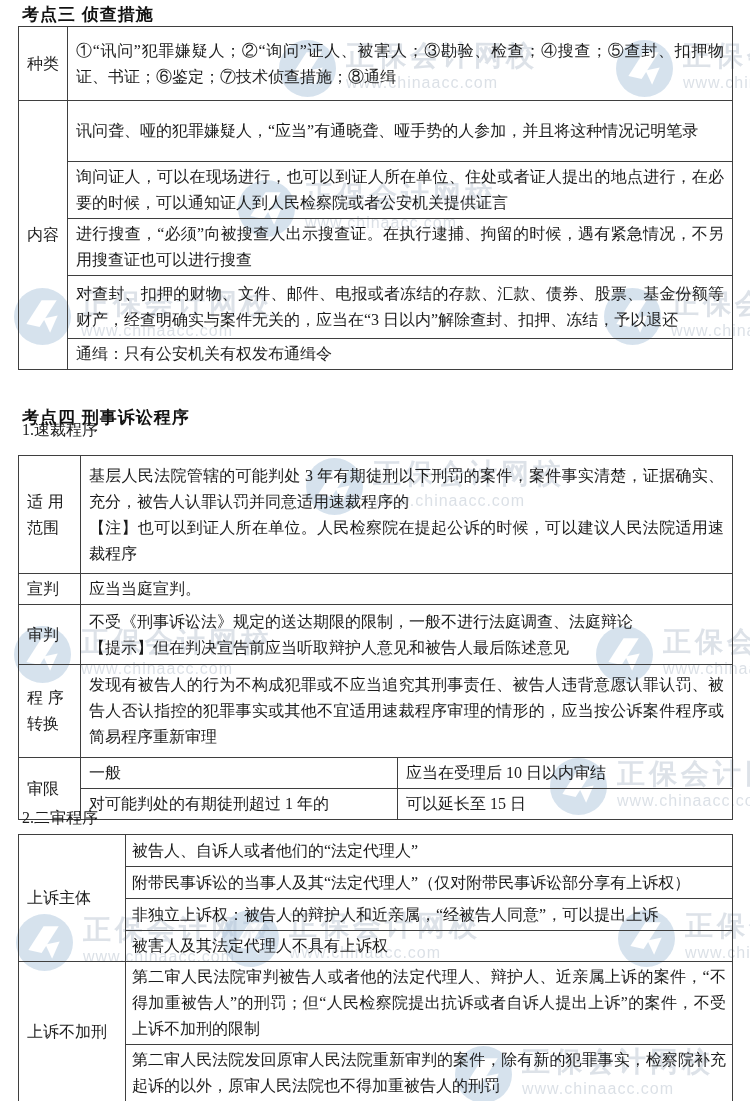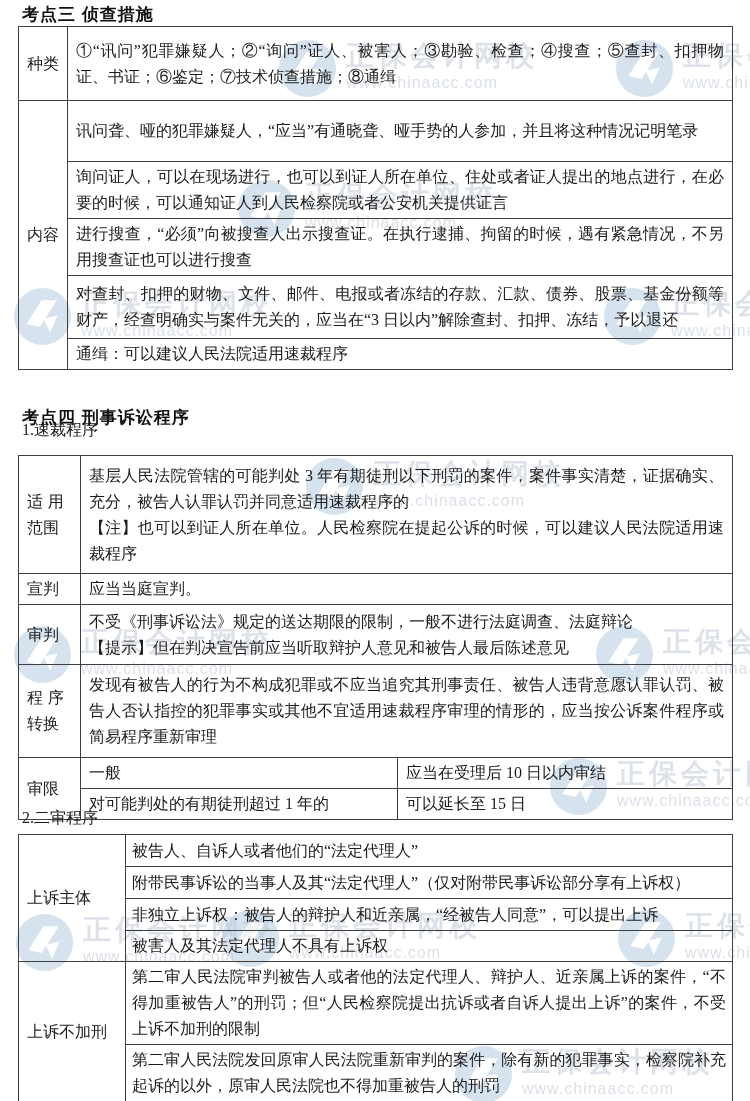--- a/index.html
+++ b/index.html
@@ -190,21 +190,21 @@
     <tr style="height:57px">
       <td class="cnt">询问证人，可以在现场进行，也可以到证人所在单位、住处或者证人提出的地点进行，在必要的时候，可以通知证人到人民检察院或者公安机关提供证言</td>
     </tr>
     <tr style="height:55px">
       <td class="cnt">进行搜查，“必须”向被搜查人出示搜查证。在执行逮捕、拘留的时候，遇有紧急情况，不另用搜查证也可以进行搜查</td>
     </tr>
     <tr style="height:63px">
       <td class="cnt">对查封、扣押的财物、文件、邮件、电报或者冻结的存款、汇款、债券、股票、基金份额等财产，经查明确实与案件无关的，应当在“3 日以内”解除查封、扣押、冻结，予以退还</td>
     </tr>
     <tr style="height:30px">
-      <td class="cnt">通缉：可以建议人民法院适用速裁程序</td>
+      <td class="cnt">通缉：只有公安机关有权发布通缉令</td>
     </tr>
   </tbody>
     </table>
 
   <div class="h-bold" style="top:406px;">考点四 刑事诉讼程序</div>
   <div class="h-sub" style="top:420px;">1.速裁程序</div>
 
   <table class="doc" id="table2" style="top:455px;">
     <colgroup>
         <col style="width:62px">

